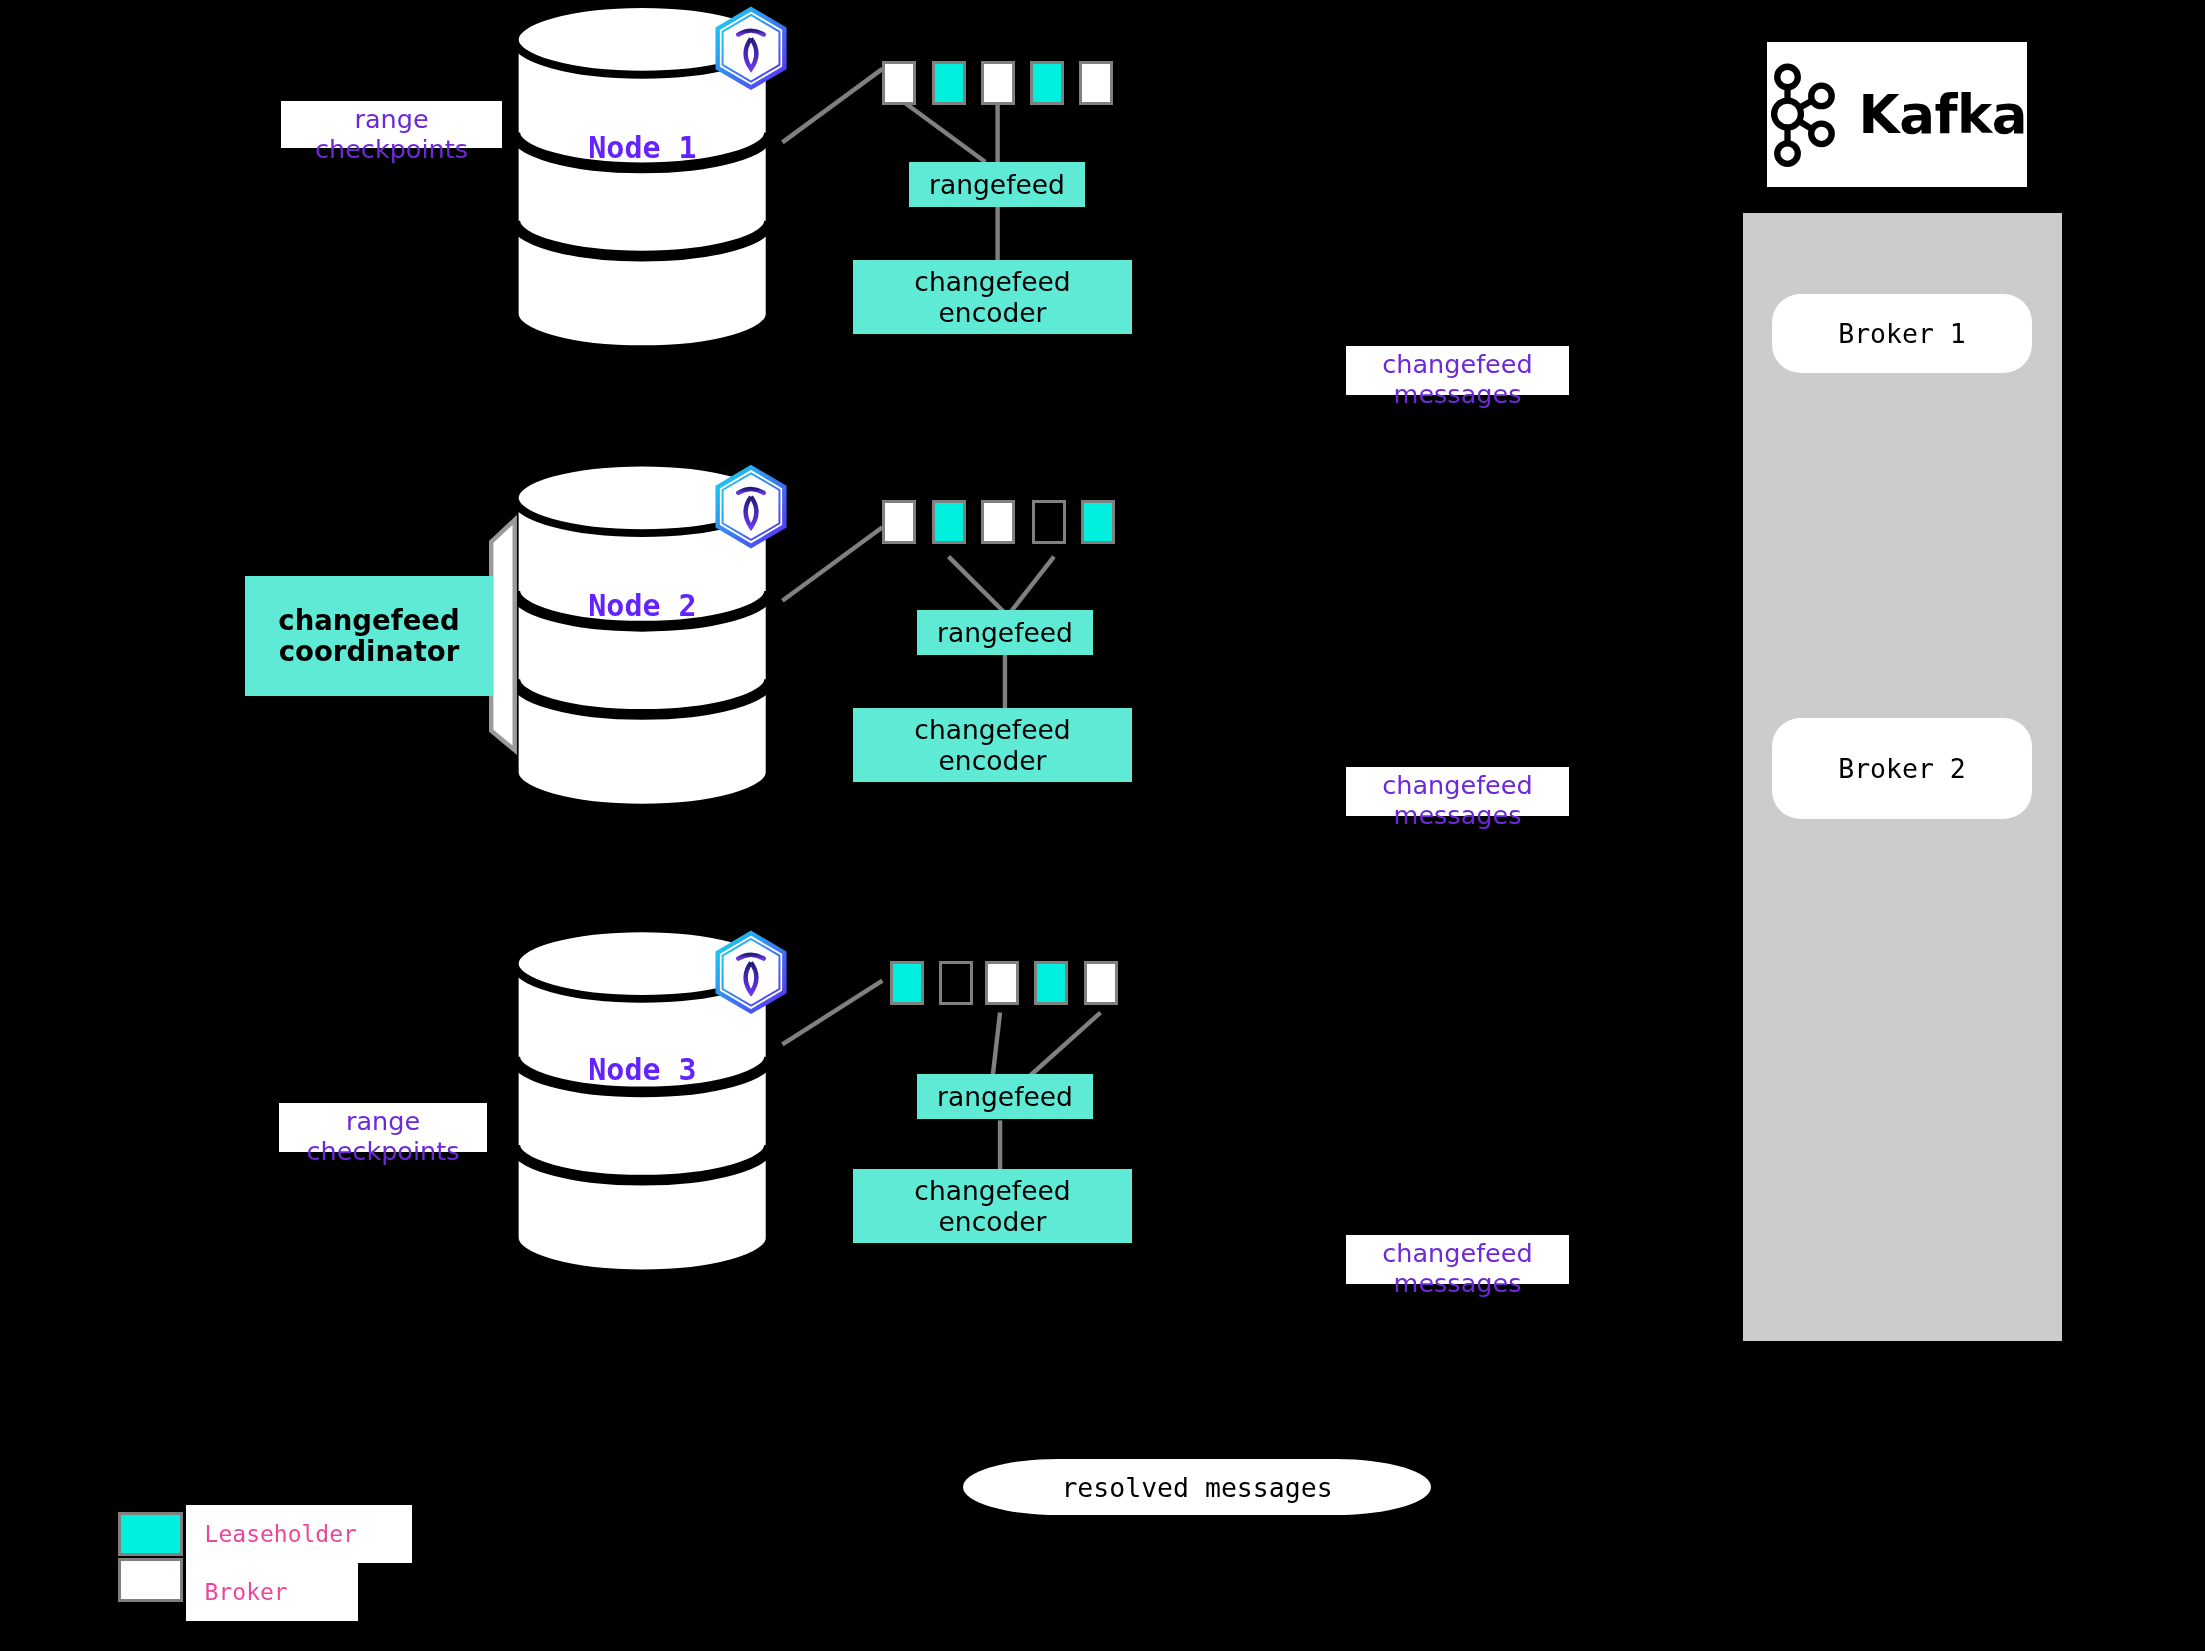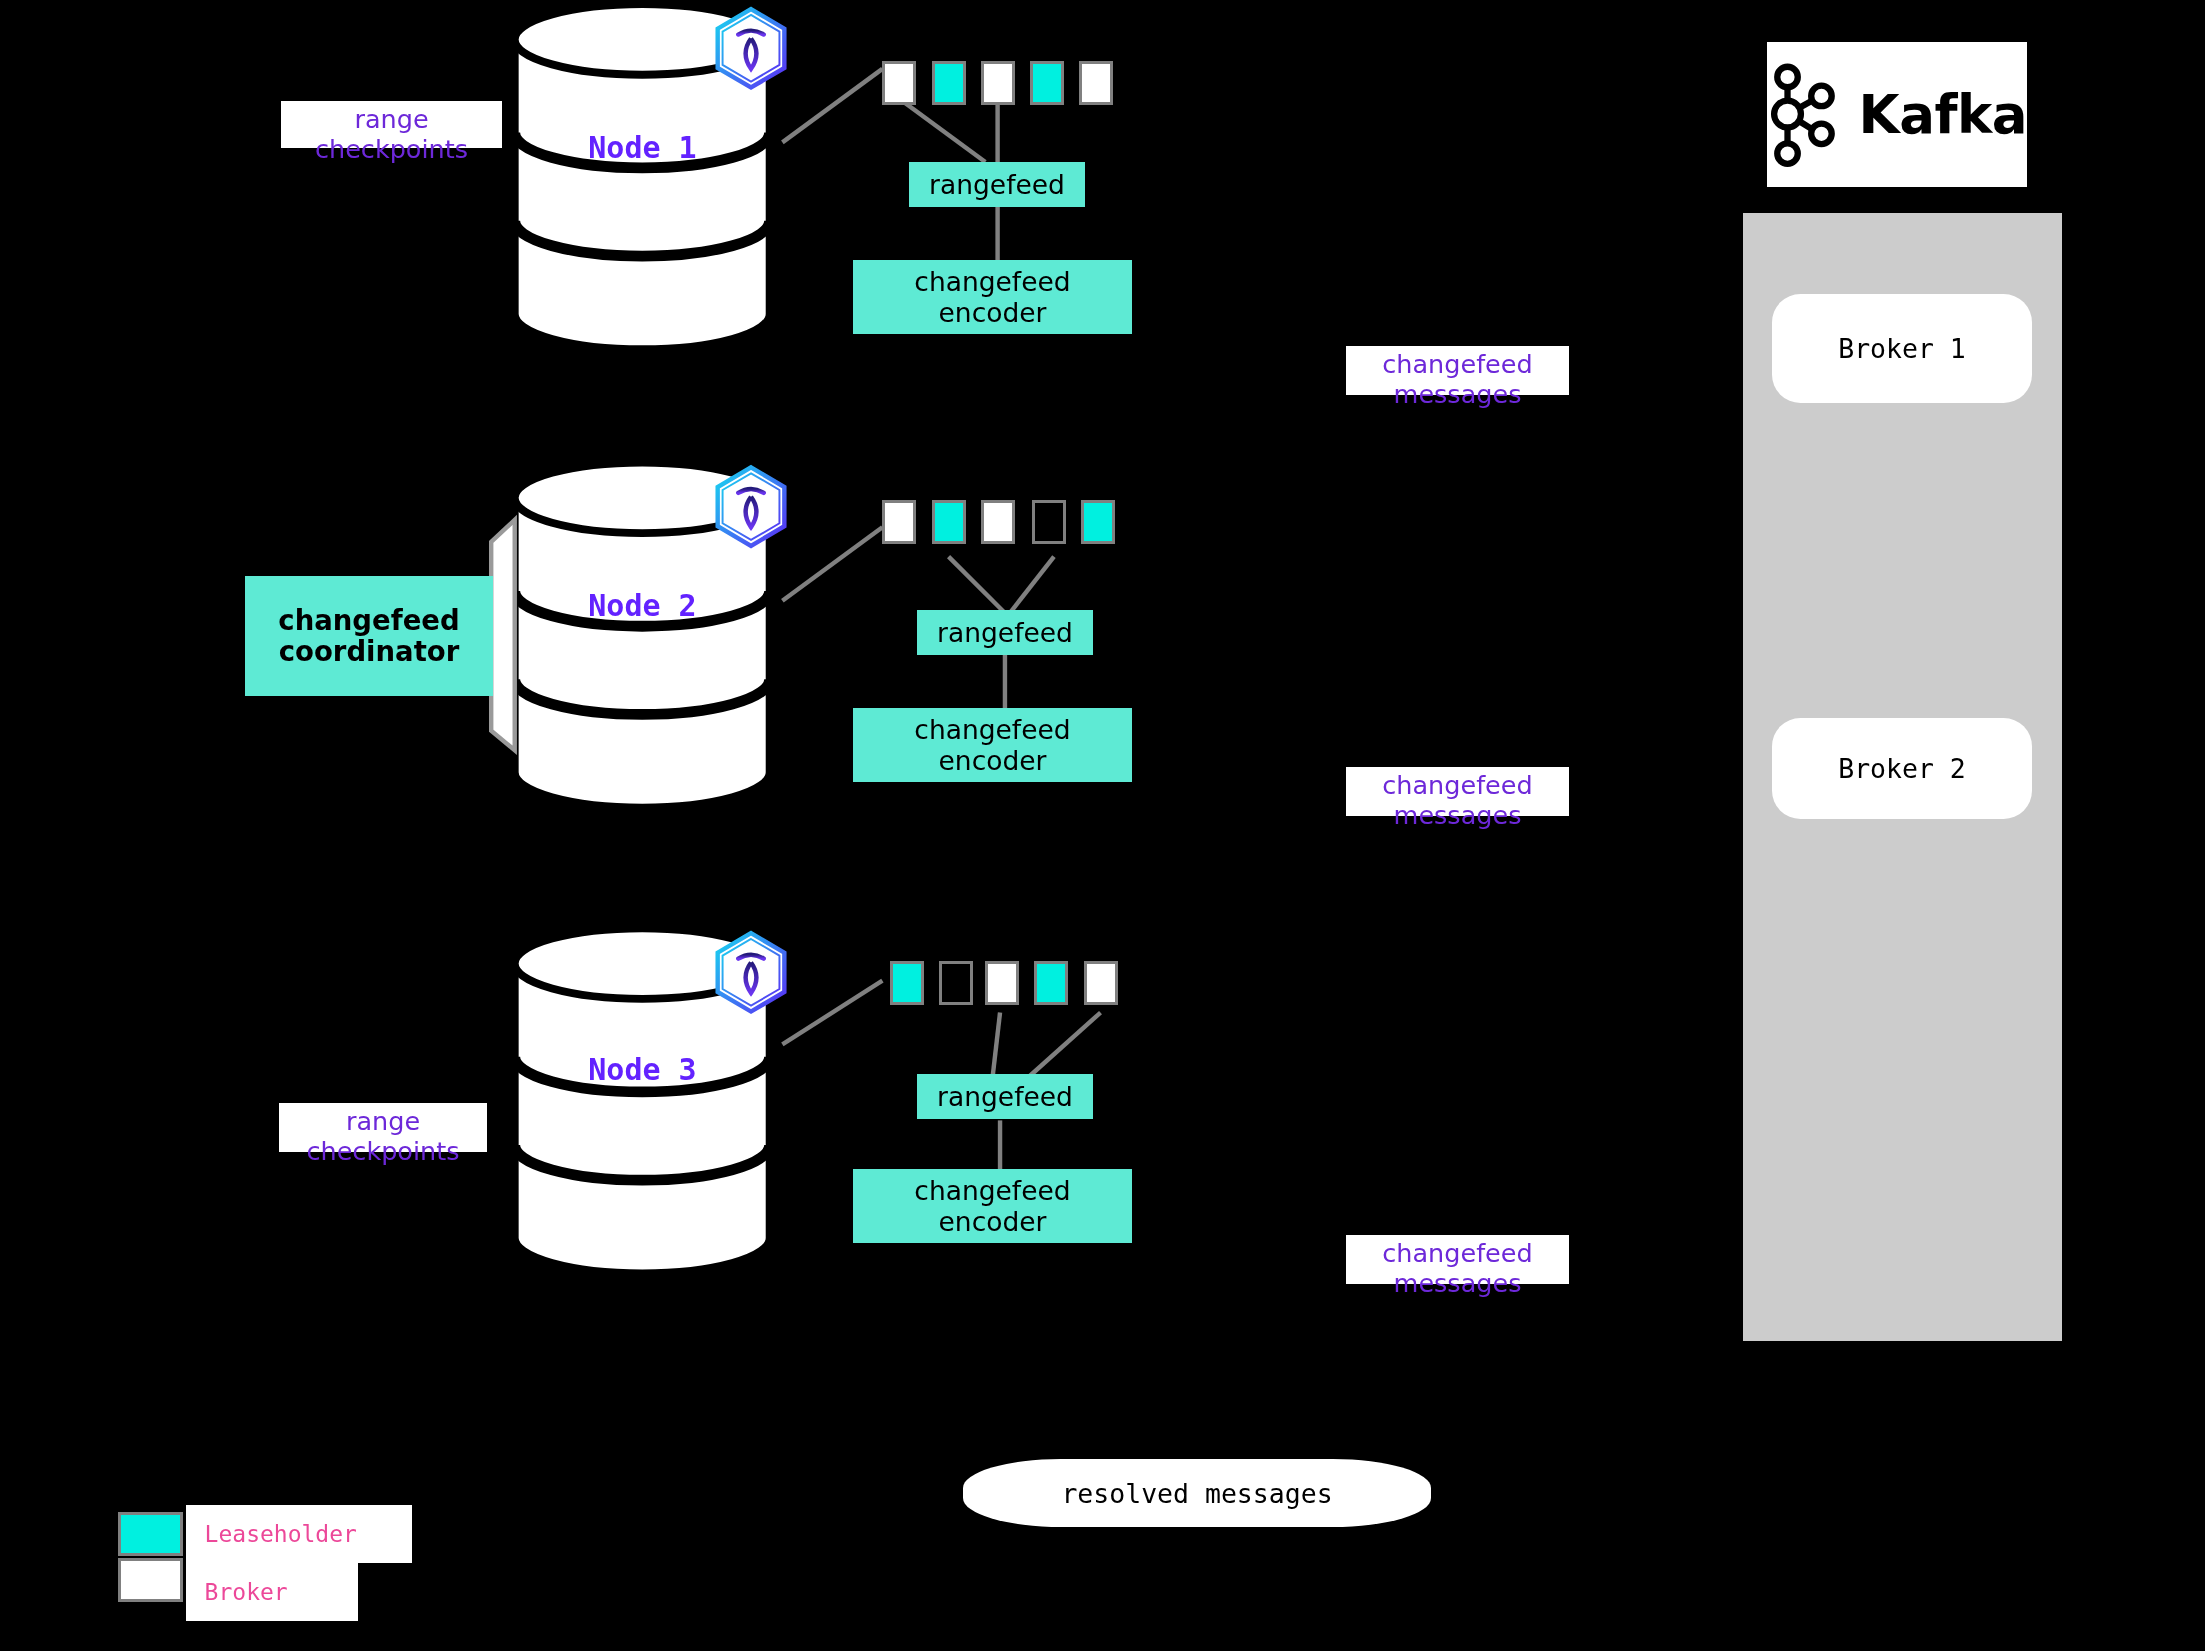--- a/index.html
+++ b/index.html
@@ -243,24 +243,24 @@
         <line x1="26" y1="84" x2="26" y2="104"></line>
         <line x1="41" y1="59" x2="57" y2="50"></line>
         <line x1="41" y1="76" x2="57" y2="86"></line>
       </g>
     </svg>
     <span class="kafka-word">Kafka</span>
   </div>
 
   <div class="abs kafka-panel" style="left:1743px;top:213px;width:319px;height:1128px;"></div>
 
-  <div class="abs broker" style="left:1772px;top:294px;width:260px;height:109px;">Broker 1</div>
+  <div class="abs broker" style="left:1772px;top:294px;width:260px;height:79px;">Broker 1</div>
   <div class="abs broker" style="left:1772px;top:718px;width:260px;height:101px;">Broker 2</div>
 
-  <div class="abs pill" style="left:963px;top:1459px;width:468px;height:68px;">resolved messages</div>
+  <div class="abs pill" style="left:963px;top:1459px;width:468px;height:56px;">resolved messages</div>
 
   <div class="abs legend-sw leaseholder" style="left:118px;top:1512px;width:65px;height:44px;background:#00f0e0;"></div>
   <div class="abs legend-text" style="left:186px;top:1505px;width:226px;height:58px;">Leaseholder</div>
 
   <div class="abs legend-sw replica" style="left:118px;top:1558px;width:65px;height:44px;background:#ffffff;"></div>
   <div class="abs legend-text" style="left:186px;top:1563px;width:172px;height:58px;">Broker</div>
 
 </div>
 
 

